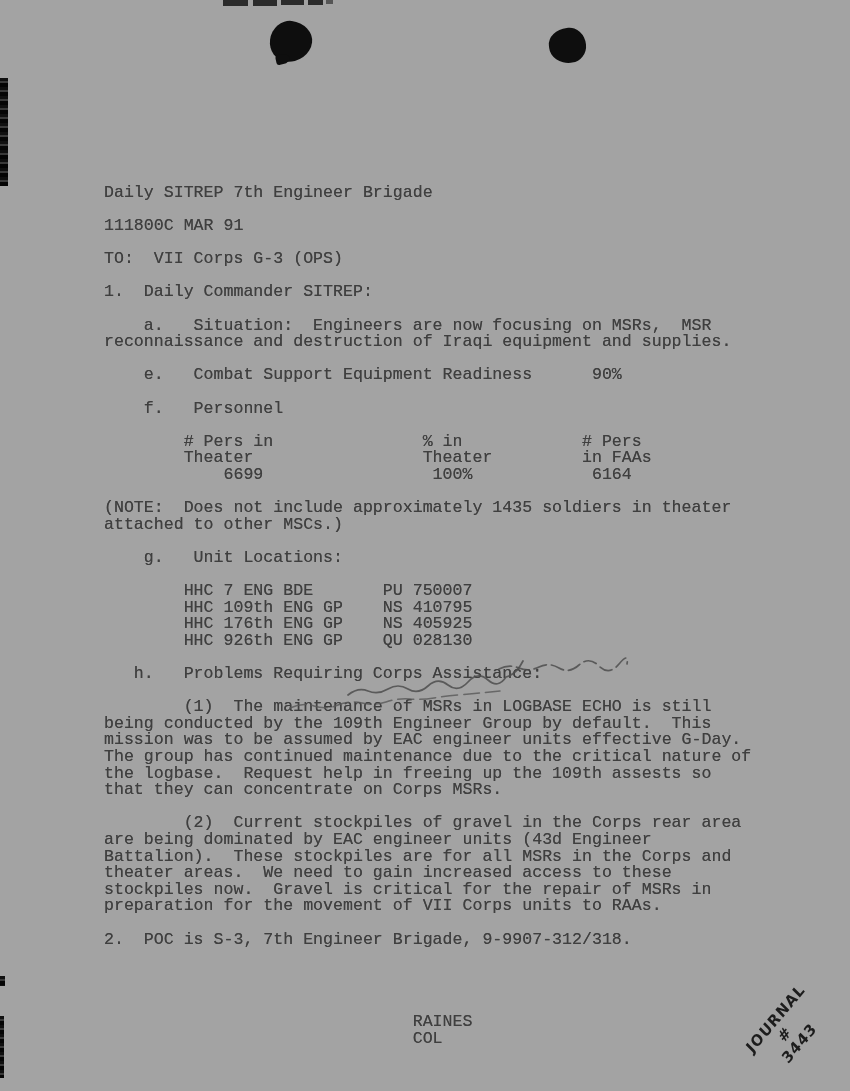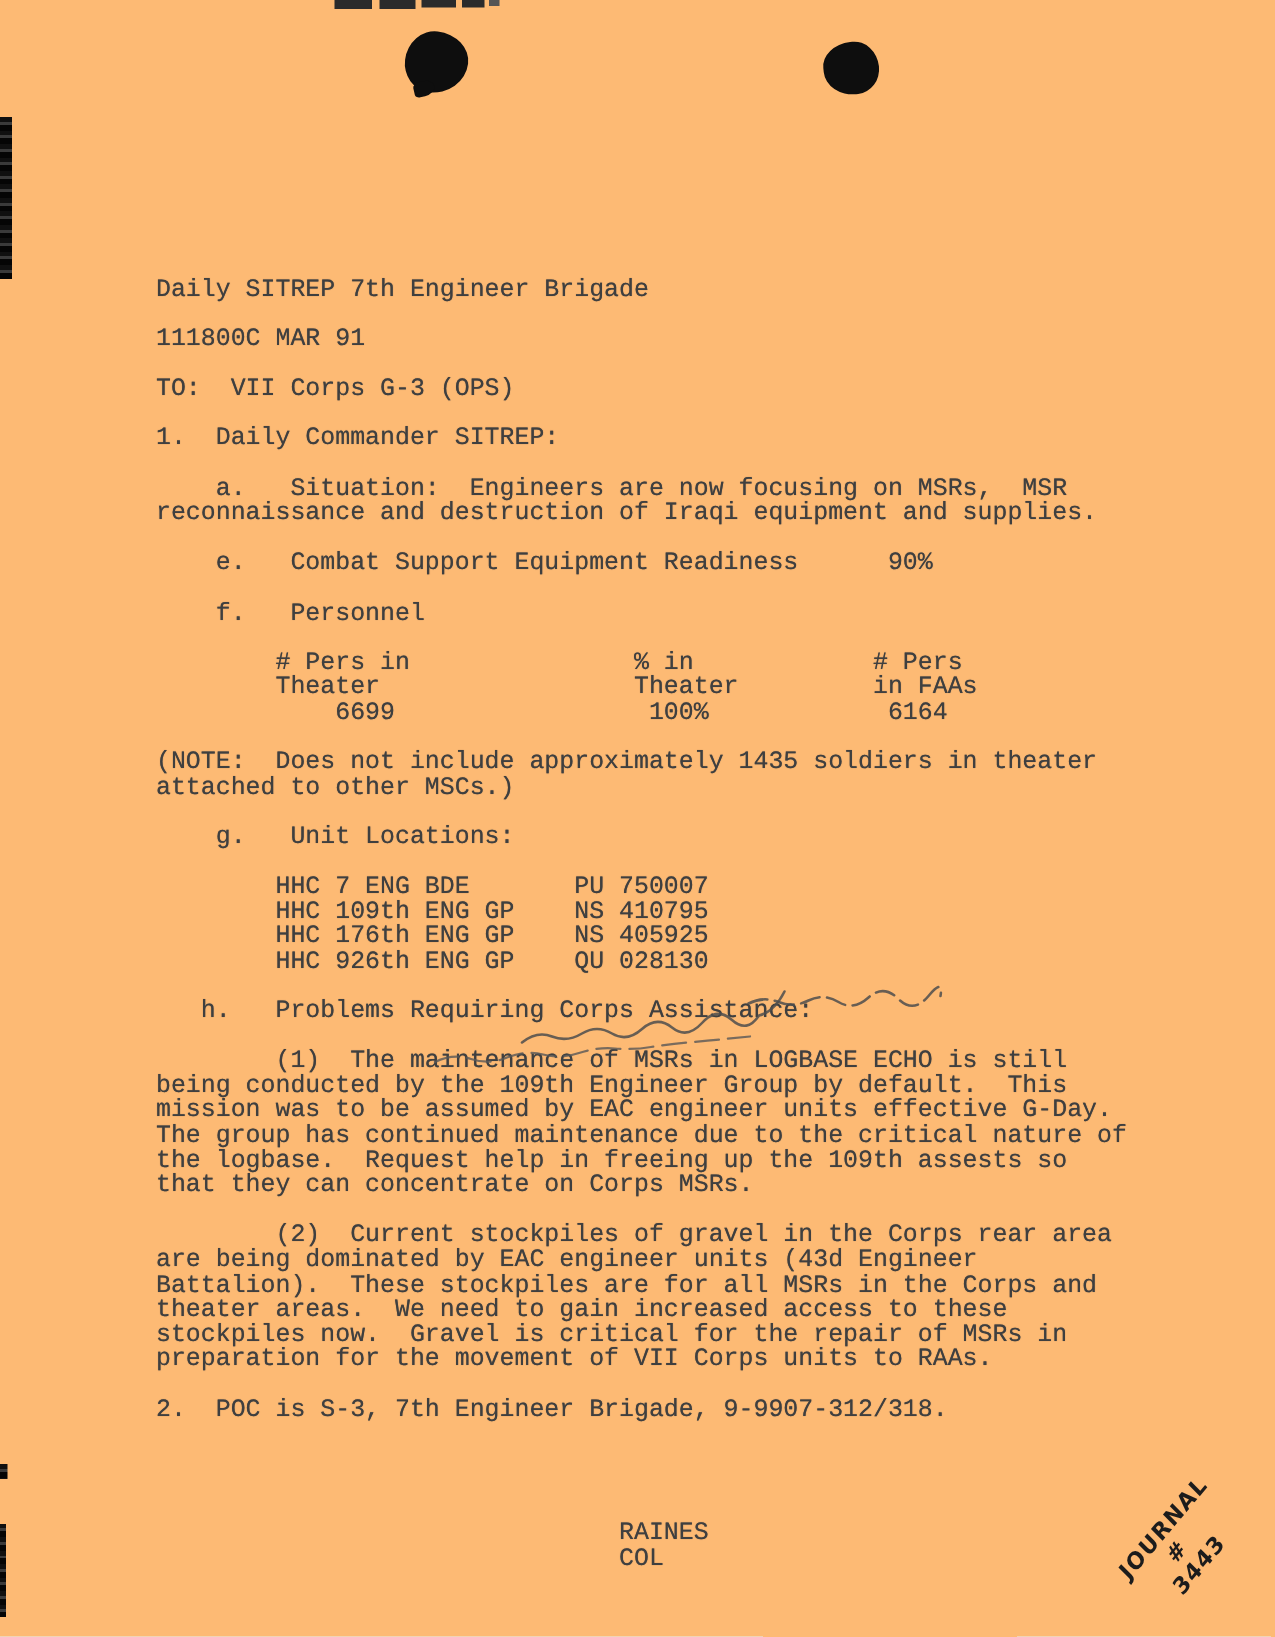--- a/index.html
+++ b/index.html
@@ -1,18 +1,18 @@
 <!DOCTYPE html>
 <html><head>
 <meta charset="utf-8">
 <style>
   html,body{margin:0;padding:0;background:#e8e8e8;}
   .page{
     position:relative;width:850px;height:1091px;margin:0 auto;
-    background:#fdba74;overflow:hidden;
+    background:#a3a3a3;overflow:hidden;
     font-family:"Liberation Mono","DejaVu Sans Mono",monospace;
     text-decoration:underline;
   }
   
   .doc{
     position:absolute;left:104px;top:135px;
     font-size:16.6px;line-height:16.6px;
     color:#3f3f3f;white-space:pre;
     text-shadow:0 0 .5px rgba(70,70,70,.85);
   }

